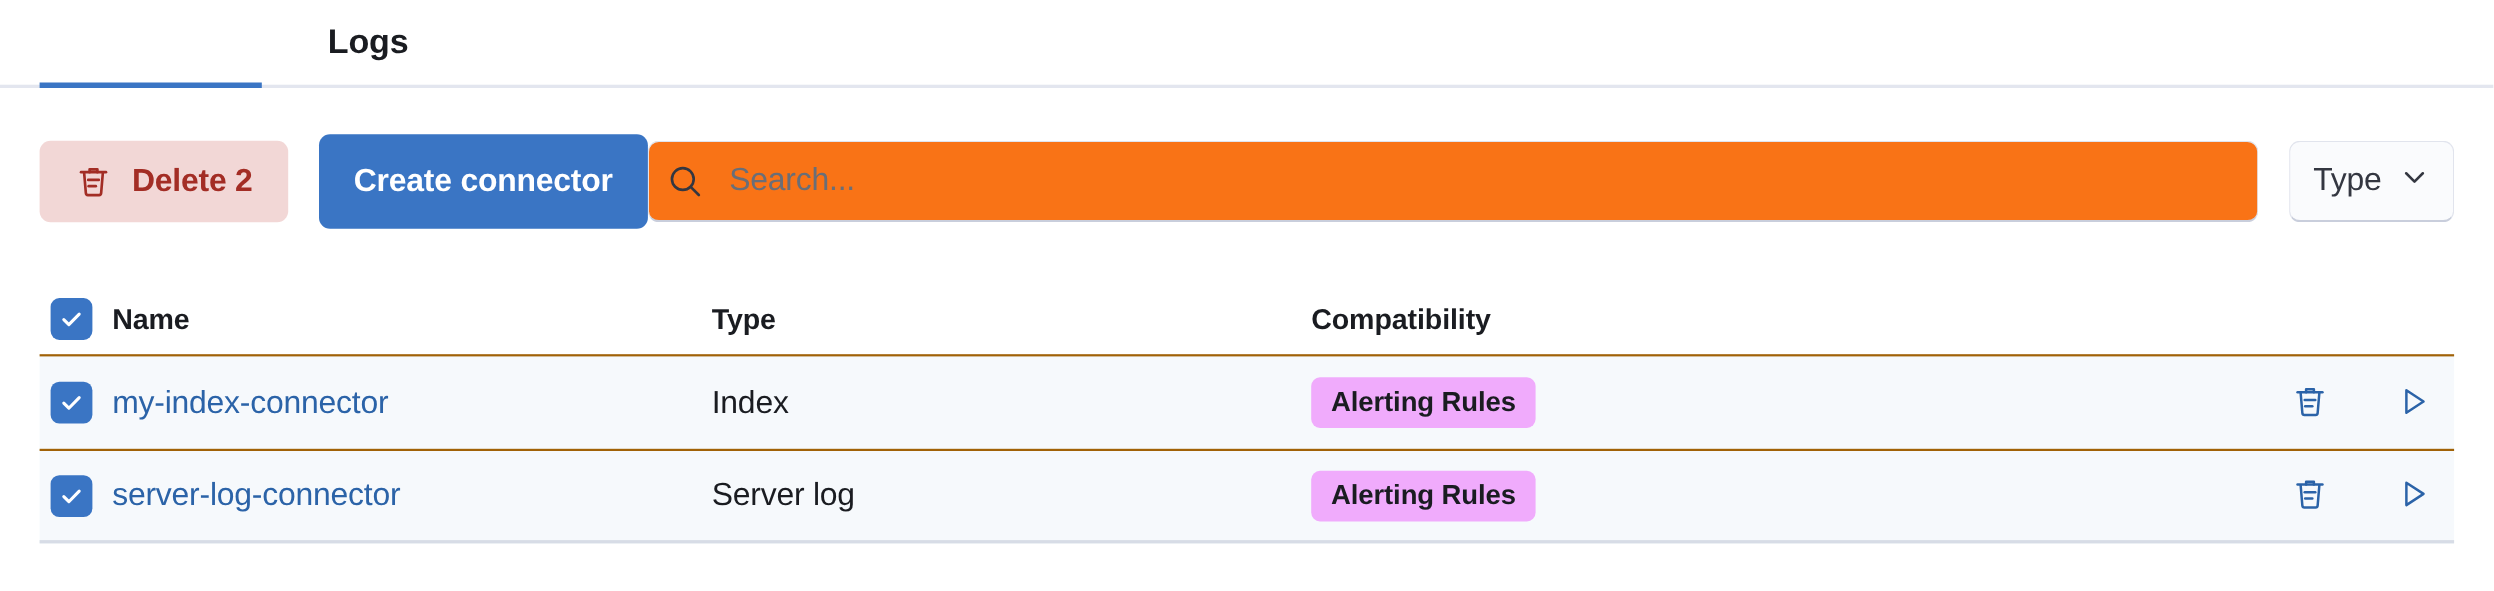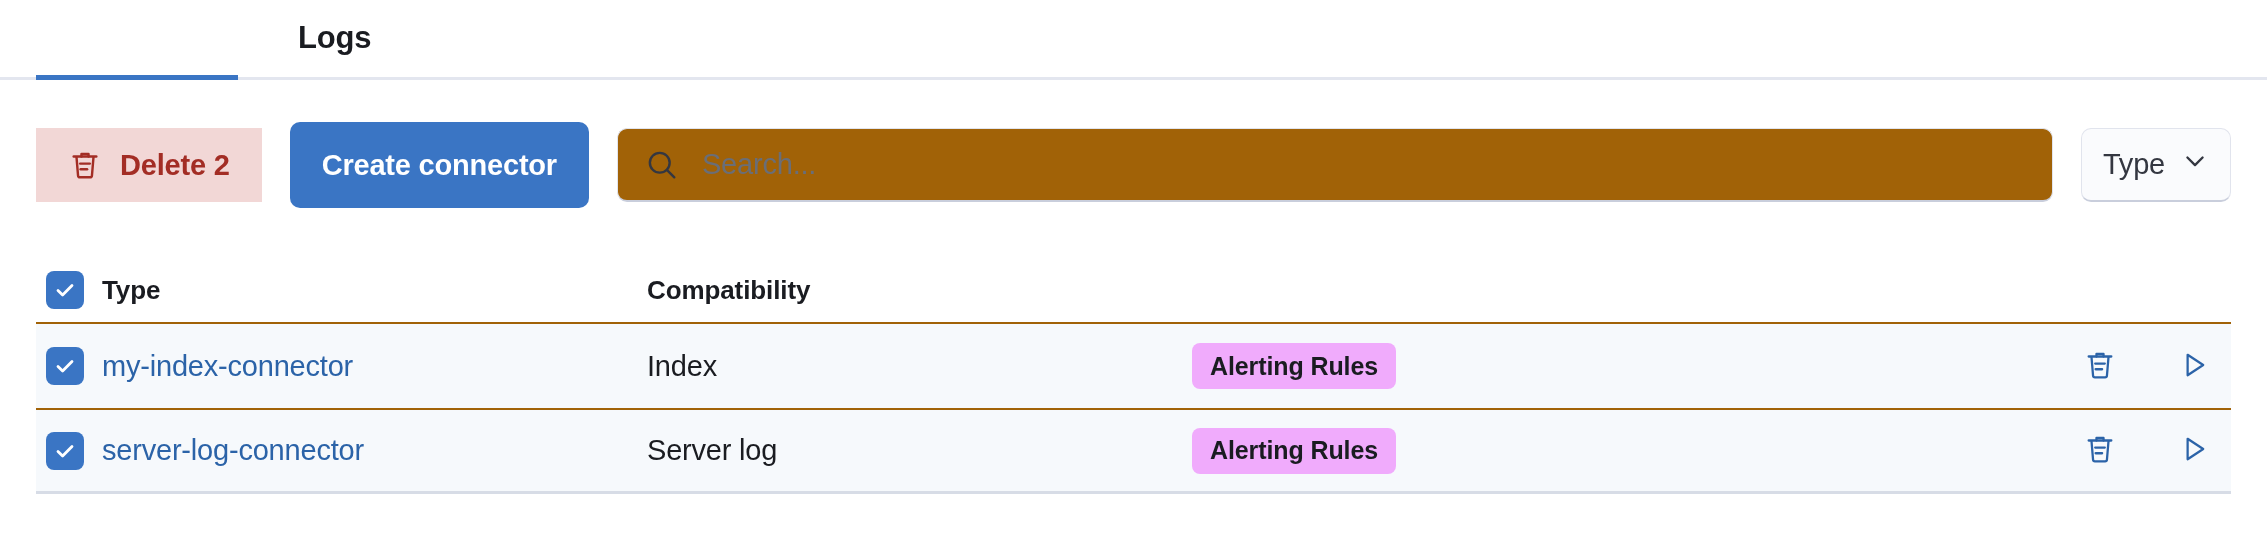--- a/index.html
+++ b/index.html
@@ -68,21 +68,21 @@
     width: 2195px;
     height: 74px;
     display: flex;
     align-items: center;
   }
 
   .btn-delete {
     height: 74px;
     background: #F2D7D6;
     border: none;
-    border-radius: 0;
+    border-radius: 10px;
     color: #A32D25;
     font-size: 29px;
     font-weight: bold;
     font-family: "Liberation Sans", sans-serif;
     display: flex;
     align-items: center;
     justify-content: center;
     gap: 18px;
     padding: 16px 32px;
     cursor: pointer;
@@ -103,30 +103,29 @@
     display: flex;
     align-items: center;
     justify-content: flex-start;
     padding: 0 32px;
     cursor: pointer;
     letter-spacing: -0.2px;
   }
 
   .searchbox {
     position: relative;
-    margin-left: 28px;
     flex: 1 1 auto;
     height: 74px;
-    background: #a16207;
+    background: #f97316;
     border: 1px solid #E1E4ED;
     border-bottom: 2px solid #C9CEDC;
     border-radius: 10px;
     display: flex;
     align-items: center;
-    padding-left: 26px;
+    padding-left: 15px;
   }
   .searchbox .icon-search { display: flex; align-items: center; flex: 0 0 auto; }
   .search-input {
     flex: 1 1 auto;
     border: none;
     outline: none;
     background: transparent;
     font-family: "Liberation Sans", sans-serif;
     font-size: 29px;
     color: #1A1C21;
@@ -305,20 +304,23 @@
 
   <div class="table">
 
     <div class="trow thead">
       <div class="cell-check">
         <div class="checkbox">
           <svg width="24" height="24" viewBox="0 0 24 24" fill="none" stroke="#ffffff" stroke-width="2.8" stroke-linecap="round" stroke-linejoin="round">
             <path d="M5 12.5l4.6 4.6L19 7.5"></path>
           </svg>
         </div>
+      </div>
+      <div class="cell-name">
+        <span class="th-label">Name</span>
       </div>
       <div class="cell-type">
         <span class="th-label">Type</span>
       </div>
       <div class="cell-compat">
         <span class="th-label">Compatibility</span>
       </div>
       <div class="cell-actions"></div>
     </div>
 

